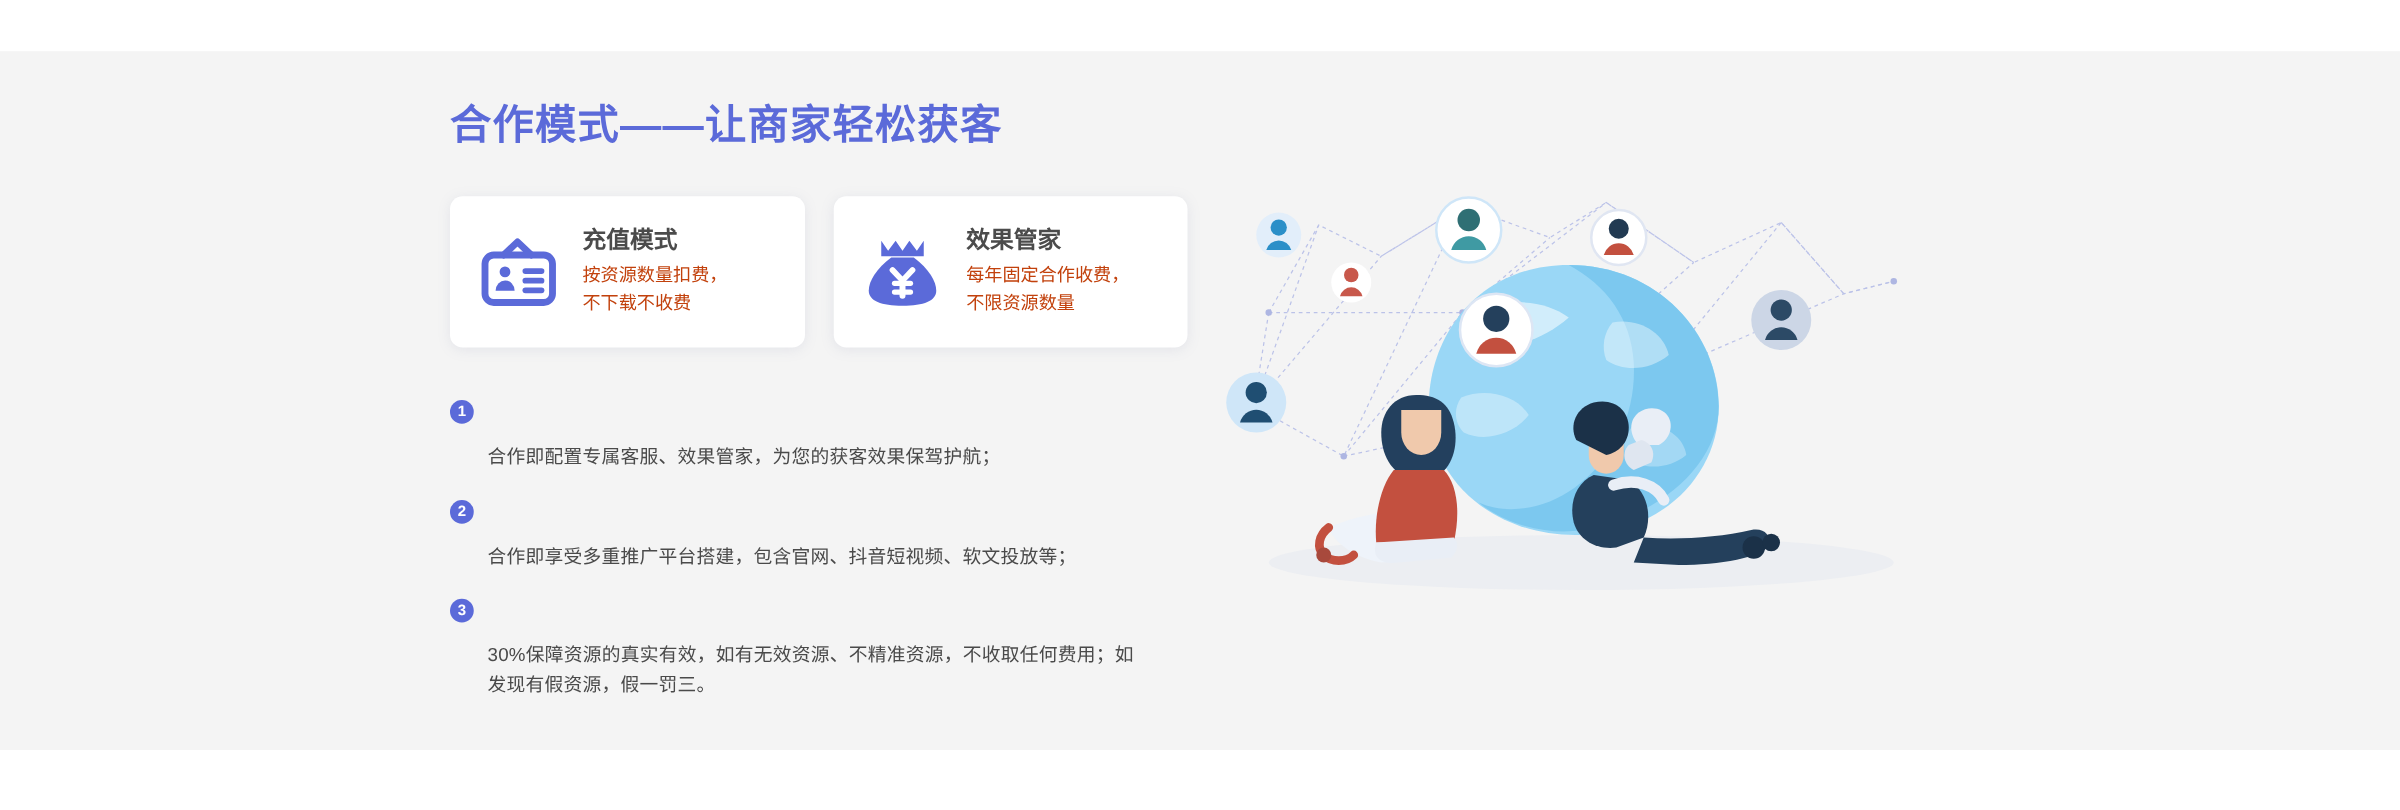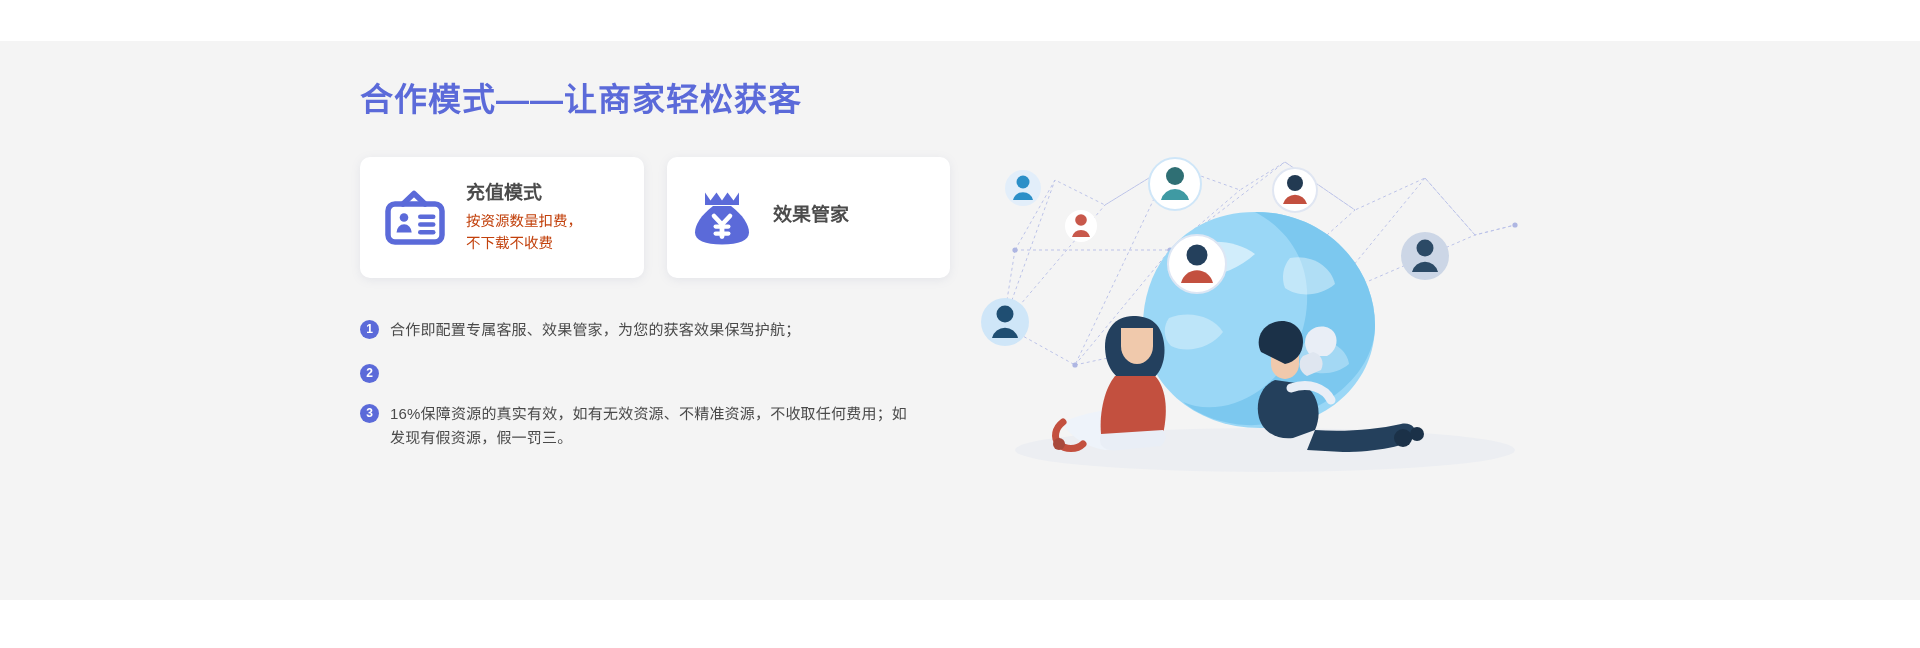--- a/index.html
+++ b/index.html
@@ -130,20 +130,21 @@
     margin-right: 11px;
     margin-top: 2px;
     user-select: none;
   }
 
   .bullet-text {
     font-size: 15px;
     color: #4a4a4a;
     line-height: 1.62;
     letter-spacing: 0.2px;
+    margin-top: 36px;
   }
 
   
   .illustration {
     position: absolute;
     left: 955px;
     top: 150px;
     width: 620px;
     height: 330px;
   }
@@ -189,39 +190,42 @@
             <path d="M14 3.5 L19.5 11.5 L25.5 3.5 L31 11.5 L36.5 3.5 L42.5 11.5 L48 3.5 L48 16 L14 16 Z" fill="#5b6ad9"></path>
             <path d="M22 17 C10 26 4 36 4 43.5 C4 51.5 14 55.5 31 55.5 C48 55.5 58 51.5 58 43.5 C58 36 52 26 40 17 Z" fill="#5b6ad9"></path>
             <path d="M23 27 L31 35.5 L39 27" stroke="#ffffff" stroke-width="4.6" stroke-linecap="round" stroke-linejoin="round" fill="none"></path>
             <rect x="22.5" y="35.5" width="17" height="4.2" rx="2.1" fill="#ffffff"></rect>
             <rect x="22.5" y="42.5" width="17" height="4.2" rx="2.1" fill="#ffffff"></rect>
             <rect x="28.6" y="33" width="4.8" height="17" rx="2.4" fill="#ffffff"></rect>
           </svg>
         </div>
         <div class="card-text">
           <div class="card-title">效果管家</div>
+          <div class="card-desc">每年固定合作收费，
+不限资源数量</div>
         </div>
       </div>
 
     </div>
 
     <div class="bullet-list">
 
       <div class="bullet-item">
         <div class="bullet-num">1</div>
         <div class="bullet-text">合作即配置专属客服、效果管家，为您的获客效果保驾护航；</div>
       </div>
 
       <div class="bullet-item">
         <div class="bullet-num">2</div>
+        <div class="bullet-text">合作即享受多重推广平台搭建，包含官网、抖音短视频、软文投放等；</div>
       </div>
 
       <div class="bullet-item">
         <div class="bullet-num">3</div>
-        <div class="bullet-text">16%保障资源的真实有效，如有无效资源、不精准资源，不收取任何费用；如发现有假资源，假一罚三。</div>
+        <div class="bullet-text">30%保障资源的真实有效，如有无效资源、不精准资源，不收取任何费用；如发现有假资源，假一罚三。</div>
       </div>
 
     </div>
   </div>
 
   <div class="illustration">
     <svg width="620" height="330" viewBox="0 0 620 330" xmlns="http://www.w3.org/2000/svg">
 
       <ellipse cx="310" cy="300" rx="250" ry="22" fill="#eceef2"></ellipse>
 

